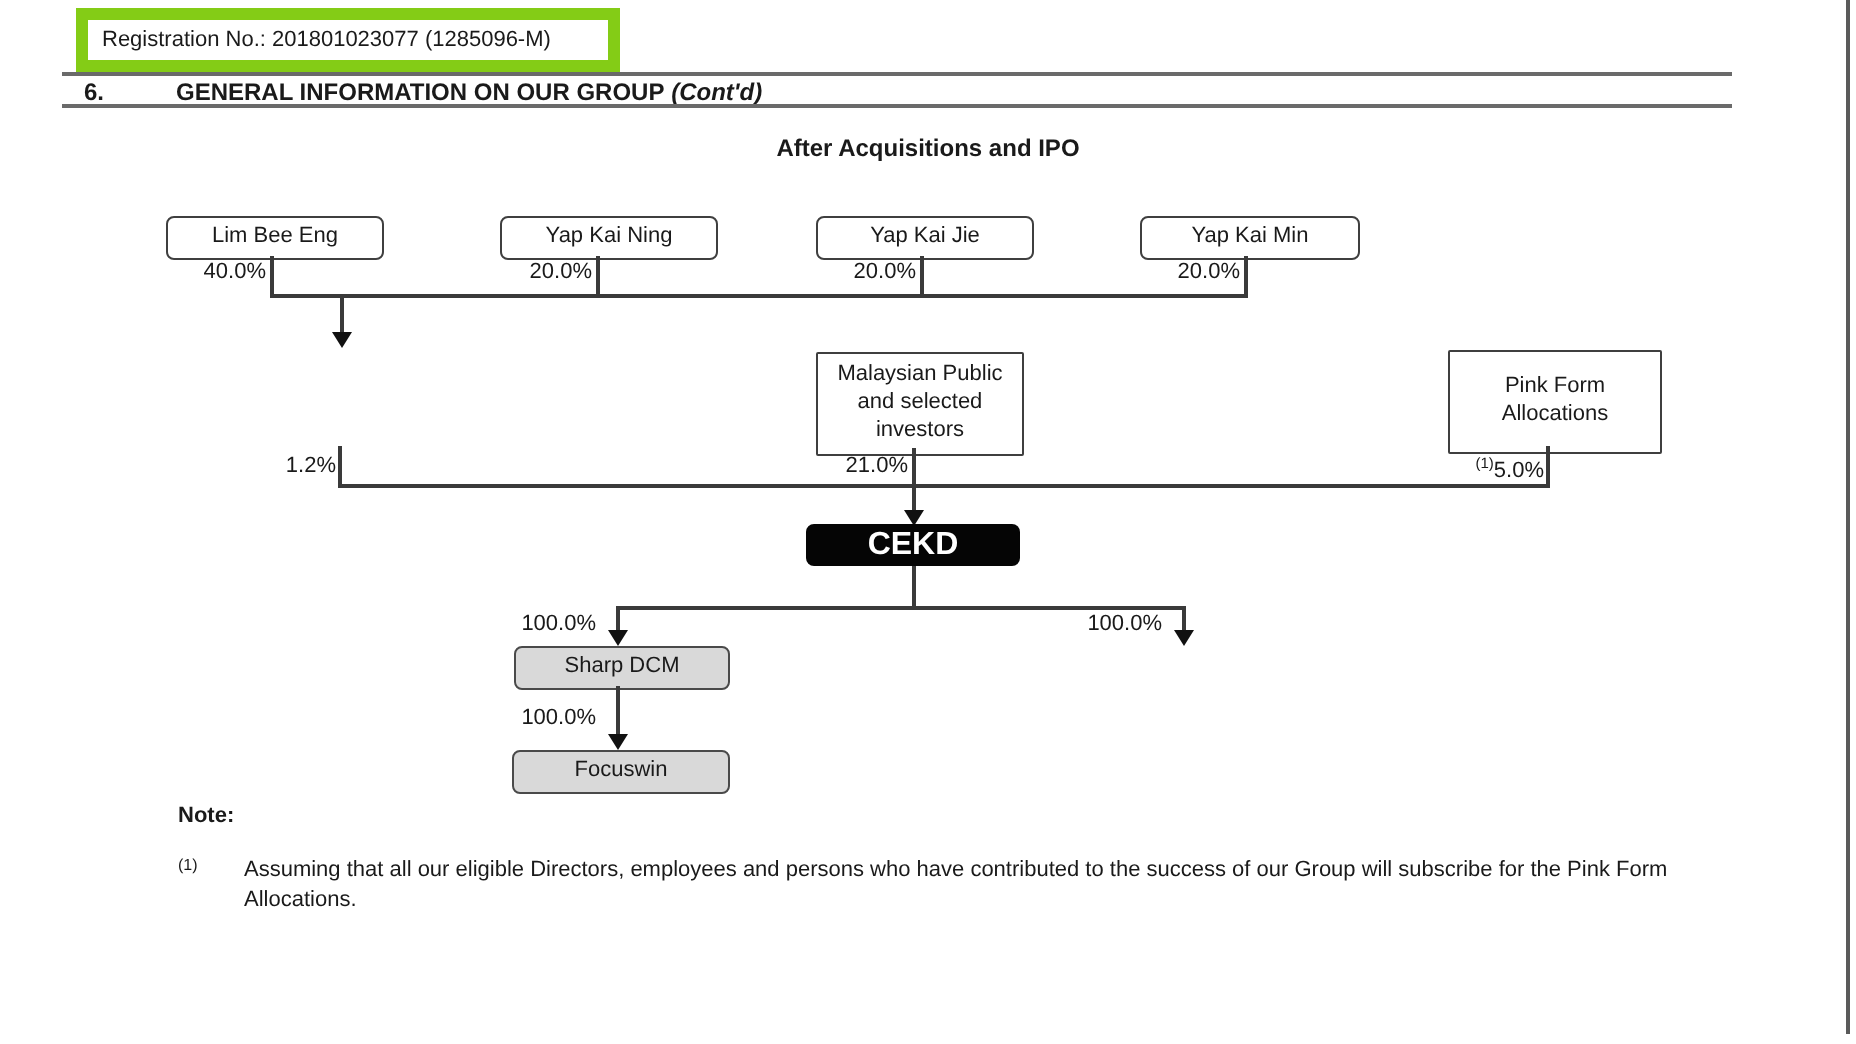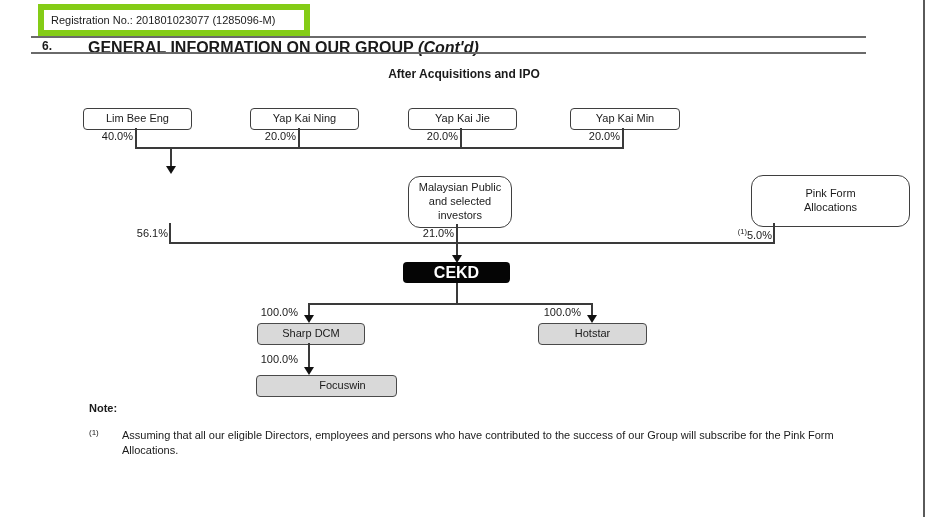--- a/index.html
+++ b/index.html
@@ -6,27 +6,27 @@
   #page{
     position:relative;width:928px;height:522px;background:#ffffff;overflow:hidden;
     font-family:"Liberation Sans",sans-serif;color:#1a1a1a;
   }
   .abs{position:absolute;}
   
   .reg-box{left:38px;top:4px;width:253px;height:20px;border:6px solid #84cc16;
     font-size:11px;line-height:20px;padding-left:7px;background:#fff;}
   .rule{left:31px;width:835px;height:2px;background:#6a6a6a;}
   .sec-num{left:42px;top:39px;font-size:12px;font-weight:bold;}
-  .sec-title{left:88px;top:39px;font-size:16px;font-weight:bold;white-space:nowrap;}
+  .sec-title{left:88px;top:39px;font-size:12px;font-weight:bold;white-space:nowrap;}
   .sec-cont{font-style:italic;}
   .diagram-title{left:0;right:0;top:67px;text-align:center;font-size:12px;font-weight:bold;}
   
   .nbox{display:flex;align-items:center;justify-content:center;text-align:center;
     background:#fff;border:1.5px solid #3f3f3f;border-radius:4px;font-size:11px;line-height:1.25;}
-  .round8{border-radius:12px;}
+  .round8{border-radius:1px;}
   .graybox{background:#d9d9d9;border-color:#4a4a4a;}
   .blackbox{background:#050505;color:#ffffff;font-weight:bold;font-size:16px;border-radius:4px;
     display:flex;align-items:center;justify-content:center;}
   
   .vline{width:2px;background:#3a3a3a;}
   .hline{height:2px;background:#3a3a3a;}
   .arrow-down{width:0;height:0;border-left:5px solid transparent;border-right:5px solid transparent;
     border-top:8px solid #111;}
   
   .pct{font-size:11px;width:48px;text-align:right;white-space:nowrap;}
@@ -73,25 +73,25 @@
   <div class="abs vline" style="left:298px;top:128px;height:21px;"></div>
   <div class="abs vline" style="left:460px;top:128px;height:21px;"></div>
   <div class="abs vline" style="left:622px;top:128px;height:21px;"></div>
   <div class="abs hline" style="left:135px;top:147px;width:489px;"></div>
   <div class="abs vline" style="left:170px;top:147px;height:20px;"></div>
   <div class="abs arrow-down" style="left:166px;top:166px;"></div>
 
   <div class="abs nbox round8" style="left:408px;top:176px;width:100px;height:48px;padding:1px;">
       <span>Malaysian Public and selected investors</span>
     </div>
-  <div class="abs nbox round8" style="left:724px;top:175px;width:101px;height:48px;padding:1px 28px;margin-left:27px;">
+  <div class="abs nbox round8" style="left:724px;top:175px;width:101px;height:48px;padding:1px 2px;">
       <span>Pink Form Allocations</span>
     </div>
 
-  <div class="abs pct" style="left:120px;top:227px;">56.1%</div>
+  <div class="abs pct" style="left:120px;top:227px;">1.2%</div>
   <div class="abs pct" style="left:406px;top:227px;">21.0%</div>
   <div class="abs pct" style="left:700px;top:227px;width:72px;"><sup>(1)</sup><span>5.0%</span></div>
 
   <div class="abs vline" style="left:169px;top:223px;height:21px;"></div>
   <div class="abs vline" style="left:456px;top:224px;height:20px;"></div>
   <div class="abs vline" style="left:773px;top:223px;height:21px;"></div>
   <div class="abs hline" style="left:169px;top:242px;width:606px;"></div>
   <div class="abs vline" style="left:456px;top:242px;height:14px;"></div>
   <div class="abs arrow-down" style="left:452px;top:255px;"></div>
 
@@ -105,28 +105,25 @@
   <div class="abs arrow-down" style="left:304px;top:315px;"></div>
   <div class="abs vline" style="left:591px;top:303px;height:13px;"></div>
   <div class="abs arrow-down" style="left:587px;top:315px;"></div>
 
   <div class="abs pct" style="left:250px;top:306px;">100.0%</div>
   <div class="abs pct" style="left:533px;top:306px;">100.0%</div>
 
   <div class="abs nbox graybox" style="left:257px;top:323px;width:106px;height:20px;">
       <span>Sharp DCM</span>
     </div>
-  <div class="abs nbox graybox" style="left:538px;top:323px;width:107px;height:20px;">
-      <span>Hotstar</span>
-    </div>
 
   <div class="abs vline" style="left:308px;top:343px;height:25px;"></div>
   <div class="abs arrow-down" style="left:304px;top:367px;"></div>
   <div class="abs pct" style="left:250px;top:353px;">100.0%</div>
-  <div class="abs nbox graybox" style="left:256px;top:375px;width:107px;height:20px;padding-left:32px;">
+  <div class="abs nbox graybox" style="left:256px;top:375px;width:107px;height:20px;">
       <span>Focuswin</span>
     </div>
 
   <div class="abs note-label">Note:</div>
   <div class="abs fn-marker">(1)</div>
   <div class="abs fn-text">Assuming that all our eligible Directors, employees and persons who have contributed to the success of our Group will subscribe for the Pink Form Allocations.</div>
 
   <div class="abs right-edge"></div>
 
 </div>

